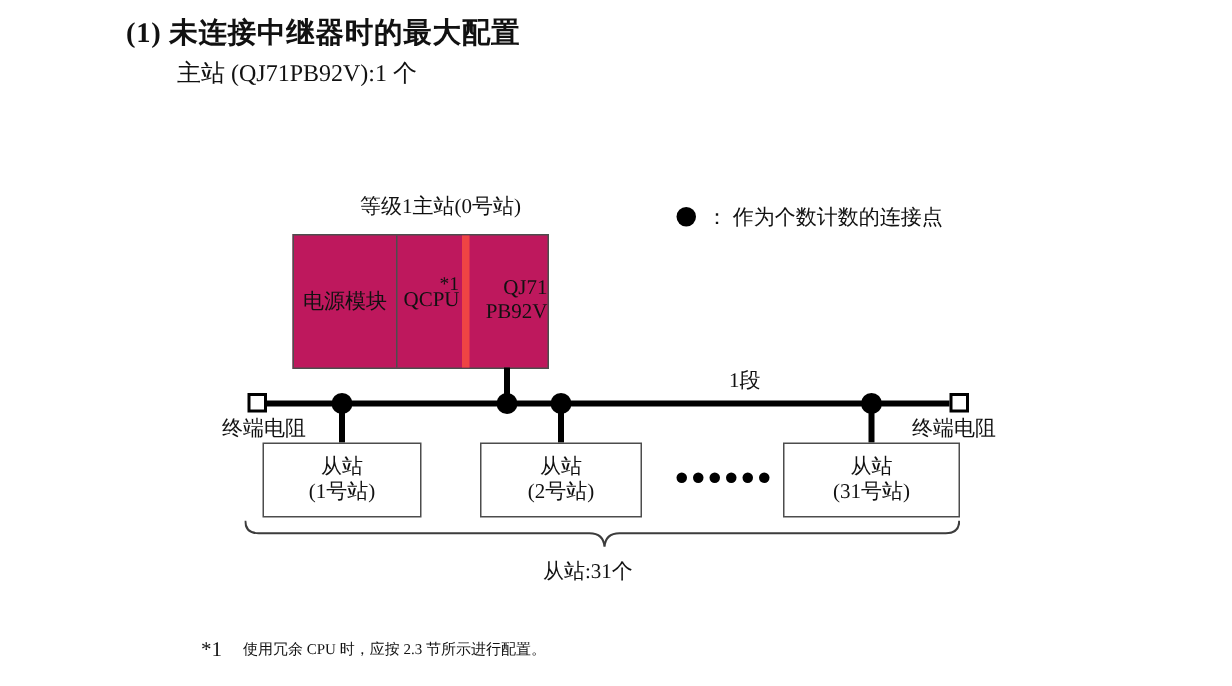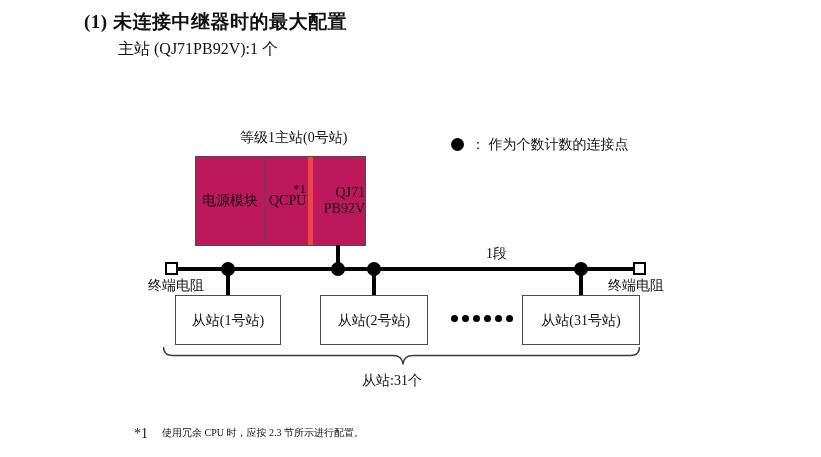--- a/index.html
+++ b/index.html
@@ -51,21 +51,21 @@
   .node-dot.d4 { left:574px; }
 
   .stub { width:4px; background:#000; z-index:1; }
   .stub.master { left:336px; top:245px; height:24px; }
   .stub.s1 { left:226px; top:269px; height:27px; }
   .stub.s2 { left:372px; top:269px; height:27px; }
   .stub.s31 { left:579px; top:269px; height:27px; }
 
   .slave-box {
     top:295px; height:50px; border:1px solid #4d4d4d; box-sizing:border-box; background:#ffffff;
-    display:flex; flex-direction:row; align-items:center; justify-content:center;
+    display:flex; flex-direction:column; align-items:center; justify-content:center;
     font-size:14px; line-height:17px; z-index:2;text-align:right;
   }
   .slave-box.b1  { left:175px; width:106px; }
   .slave-box.b2  { left:320px; width:108px; }
   .slave-box.b31 { left:522px; width:118px; }
 
   .ellipsis { left:451px; top:315px; display:flex; gap:4px; }
   .ellipsis span { width:7px; height:7px; border-radius:50%; background:#000; display:block; }
 
   .brace-svg { left:163px; top:347px; }

